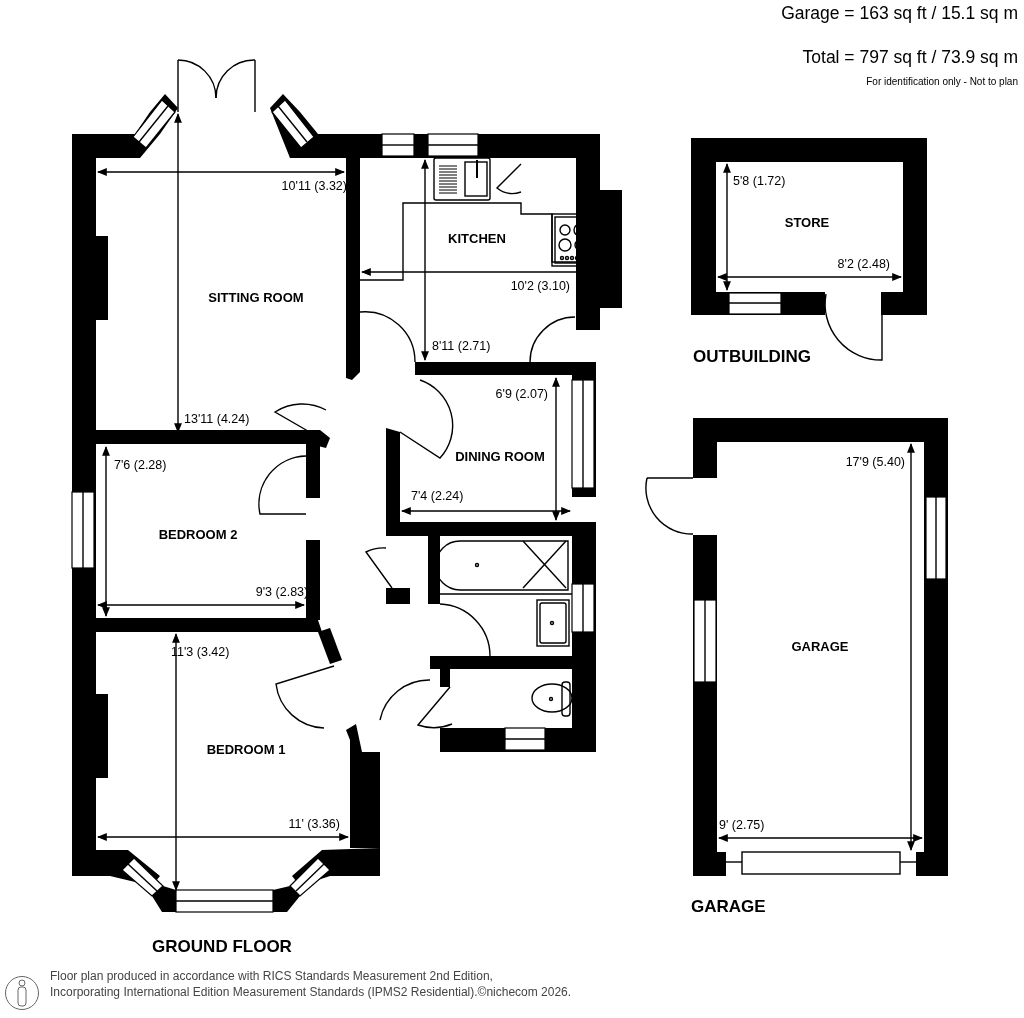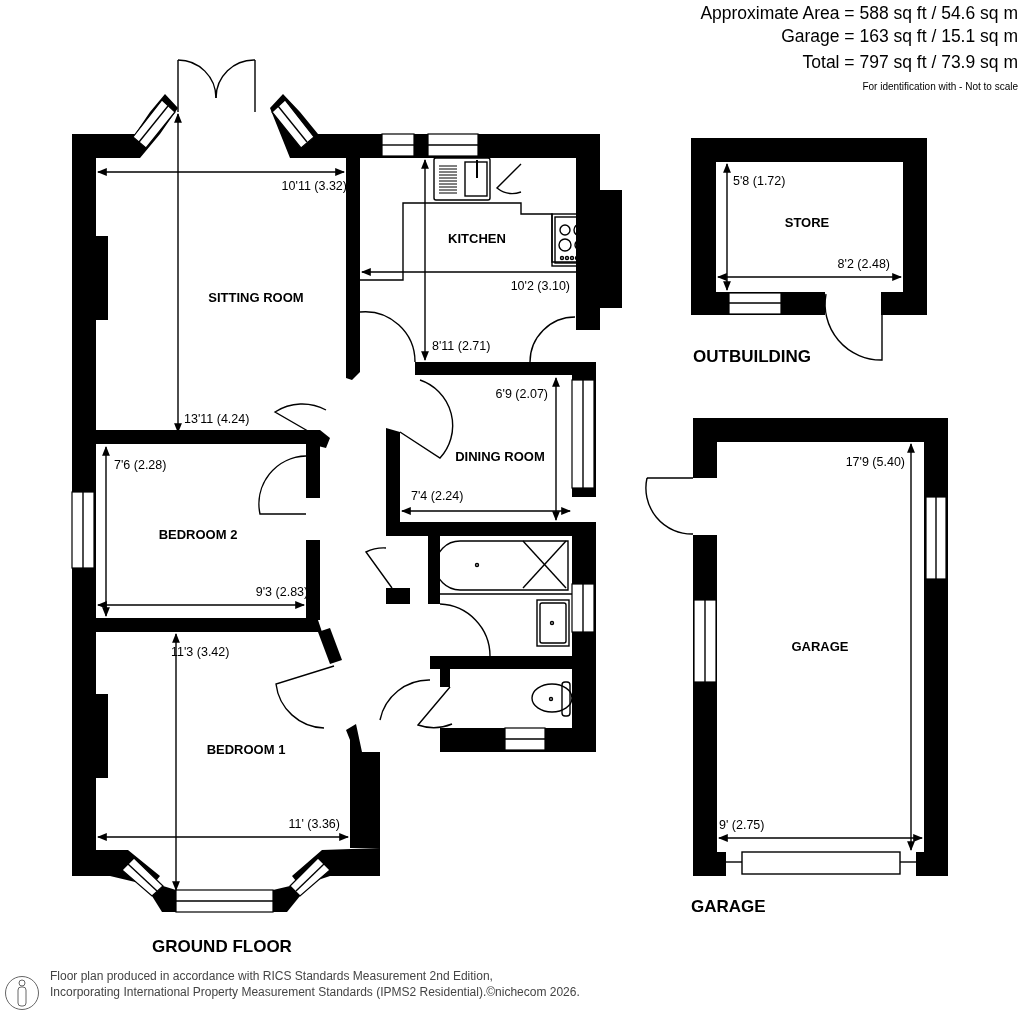--- a/index.html
+++ b/index.html
@@ -1,40 +1,39 @@
 <!DOCTYPE html>
 <html><head>
 <meta charset="utf-8">
 <style>
   html, body { margin: 0; padding: 0; background: #ffffff; }
   body { width: 1024px; height: 1018px; position: relative; overflow: hidden; font-family: "Liberation Sans", sans-serif; color: #000; }
   .areas { position: absolute; right: 6px; top: 2px; text-align: right; }
   .areas .line { font-size: 17.5px; line-height: 23px; white-space: nowrap; }
-  .areas .line.total { margin-top: 3px; }
+  .areas .line.total { margin-top: 21px; }
   .areas .note { font-size: 10px; margin-top: 7px; }
   svg { position: absolute; left: 0; top: 0; }
   .wall { fill: #000; }
   .thin { fill: none; stroke: #000; stroke-width: 1.4; }
   .win { fill: #fff; stroke: #000; stroke-width: 1.2; }
   .room-label { font-family: "Liberation Sans", sans-serif; font-weight: bold; font-size: 13px; }
   .dim { font-family: "Liberation Sans", sans-serif; font-size: 12.5px; }
   .floor-label { font-family: "Liberation Sans", sans-serif; font-weight: bold; font-size: 17px; }
   .footer { position: absolute; left: 0; top: 968px; width: 700px; height: 50px; }
   .footer .person { position: absolute; left: 4px; top: 2px; width: 36px; height: 46px; }
   .footer .txt { position: absolute; left: 50px; top: 1px; font-size: 12px; line-height: 15.5px; color: #444; white-space: nowrap; }
   .footer .copy { }
 </style>
 </head>
 <body>
 
 <div class="areas">
-  <div class="line">Approximate Area = 588 sq ft / 54.6 sq m</div>
   <div class="line">Garage = 163 sq ft / 15.1 sq m</div>
   <div class="line total">Total = 797 sq ft / 73.9 sq m</div>
-  <div class="note">For identification with - Not to scale</div>
+  <div class="note">For identification only - Not to plan</div>
 </div>
 
 <svg width="1024" height="1018" viewBox="0 0 1024 1018">
   <defs>
     <marker id="arr" viewBox="0 0 10 10" refX="9" refY="5" markerWidth="7" markerHeight="7" orient="auto-start-reverse">
       <path d="M0,1 L10,5 L0,9 z" fill="#000"></path>
     </marker>
   </defs>
 
   <g>
@@ -267,15 +266,15 @@
 </svg>
 
 <div class="footer">
   <svg class="person" viewBox="0 0 36 46">
     <circle cx="18" cy="23" r="16.5" fill="none" stroke="#666" stroke-width="1"></circle>
     <circle cx="18" cy="13" r="3" fill="none" stroke="#666" stroke-width="1"></circle>
     <rect x="14" y="17" width="8" height="19" rx="3" fill="none" stroke="#666" stroke-width="1"></rect>
   </svg>
   <div class="txt">
     <div>Floor plan produced in accordance with RICS Standards Measurement 2nd Edition,</div>
-    <div><span>Incorporating International Property Measurement Standards (IPMS2 Residential).</span><span class="copy">©nichecom 2026.</span></div>
+    <div><span>Incorporating International Edition Measurement Standards (IPMS2 Residential).</span><span class="copy">©nichecom 2026.</span></div>
   </div>
 </div>
 
 </body></html>

